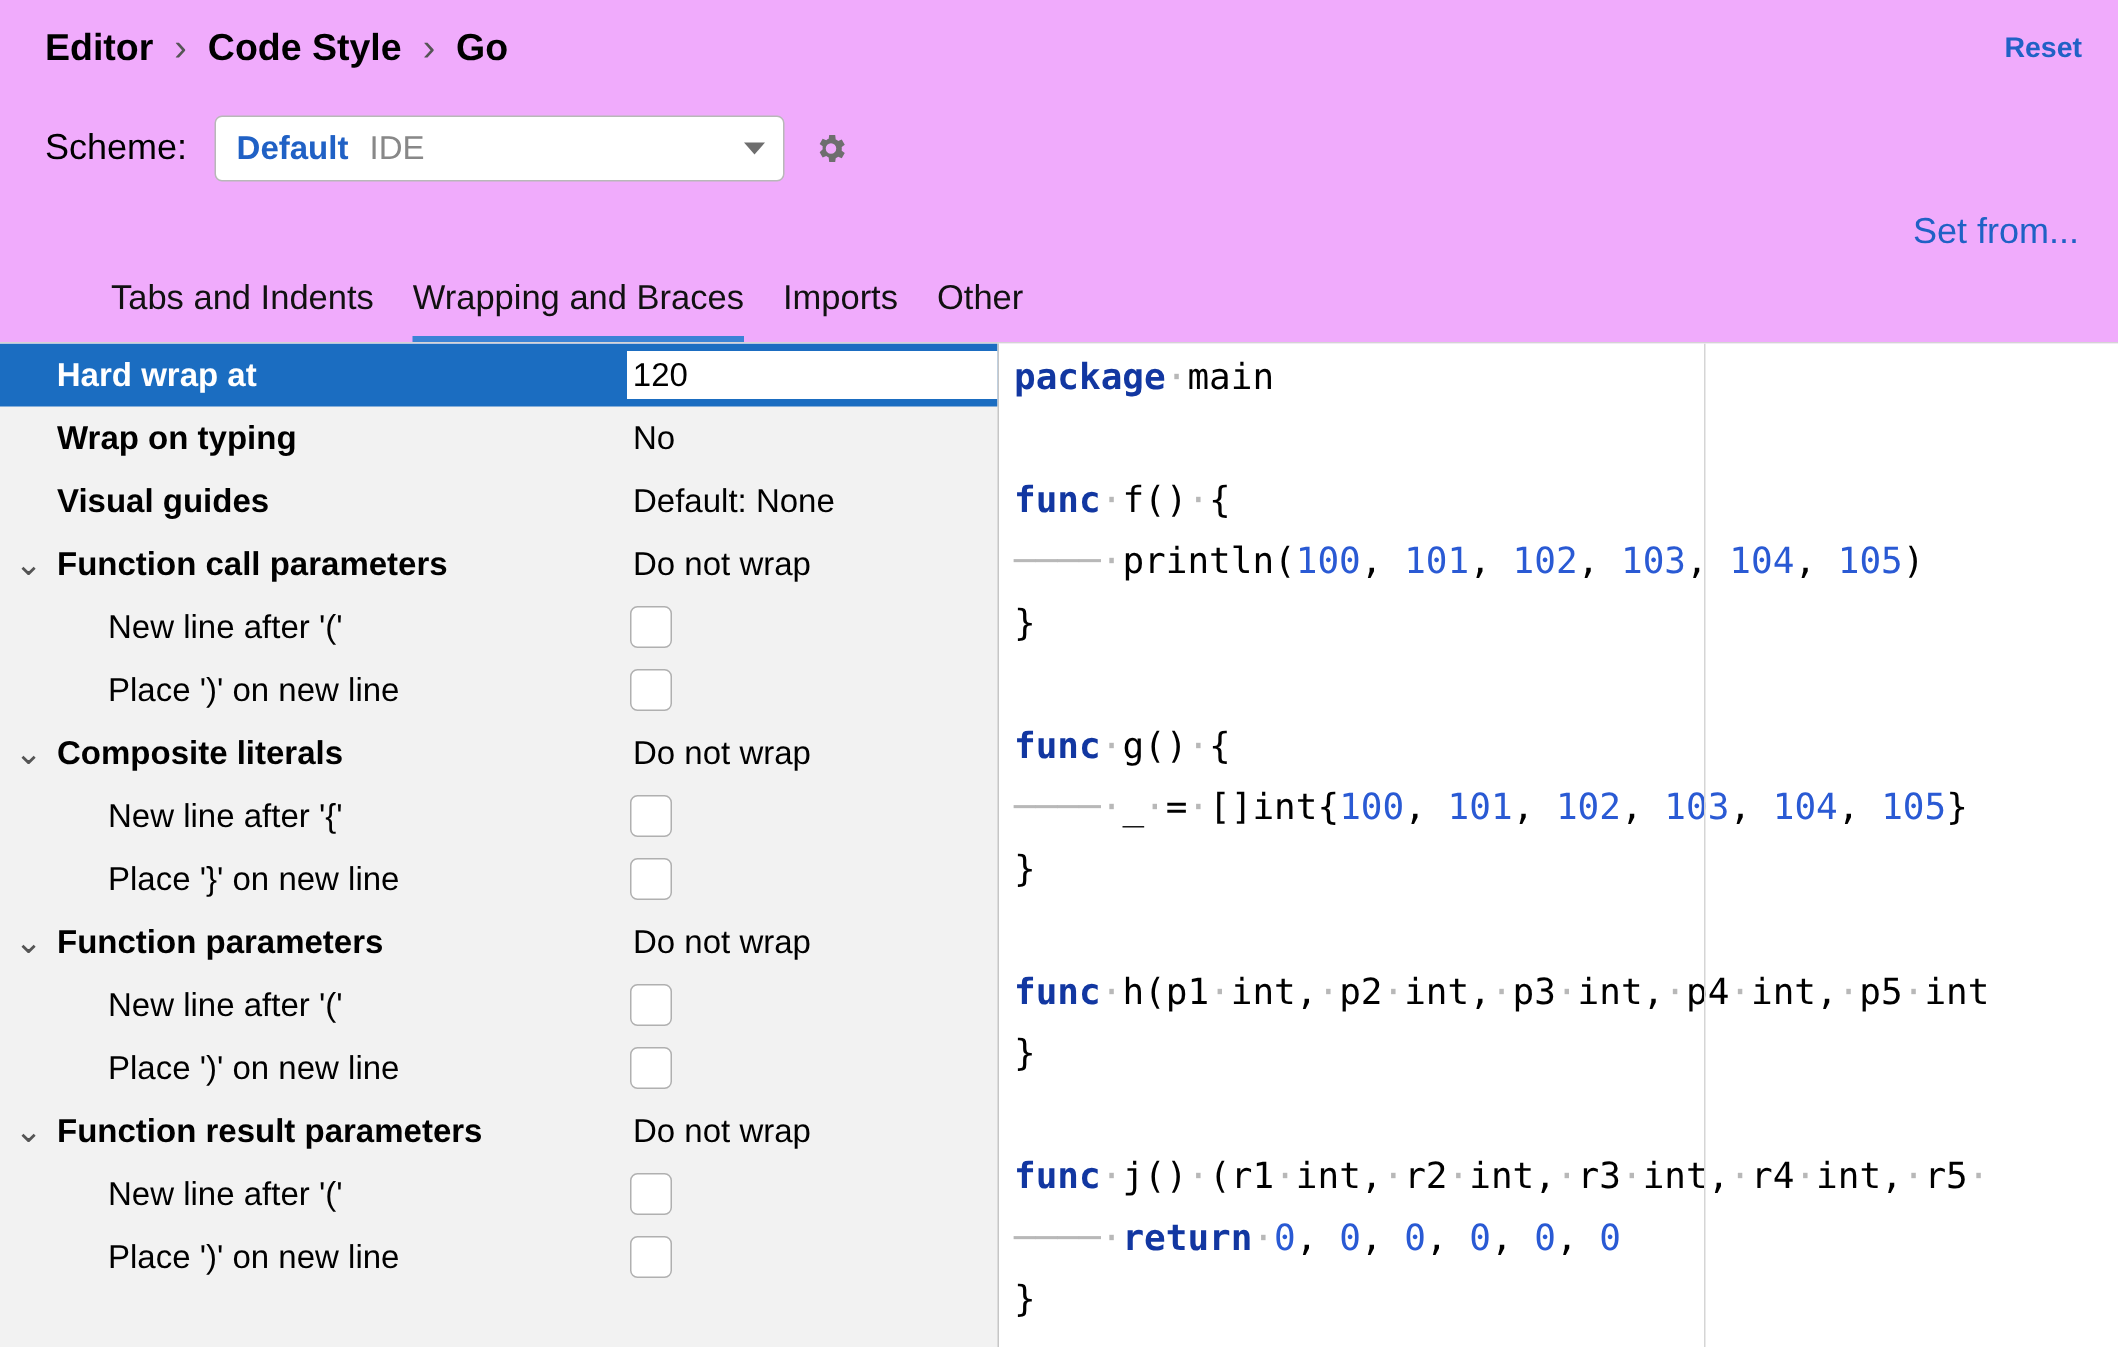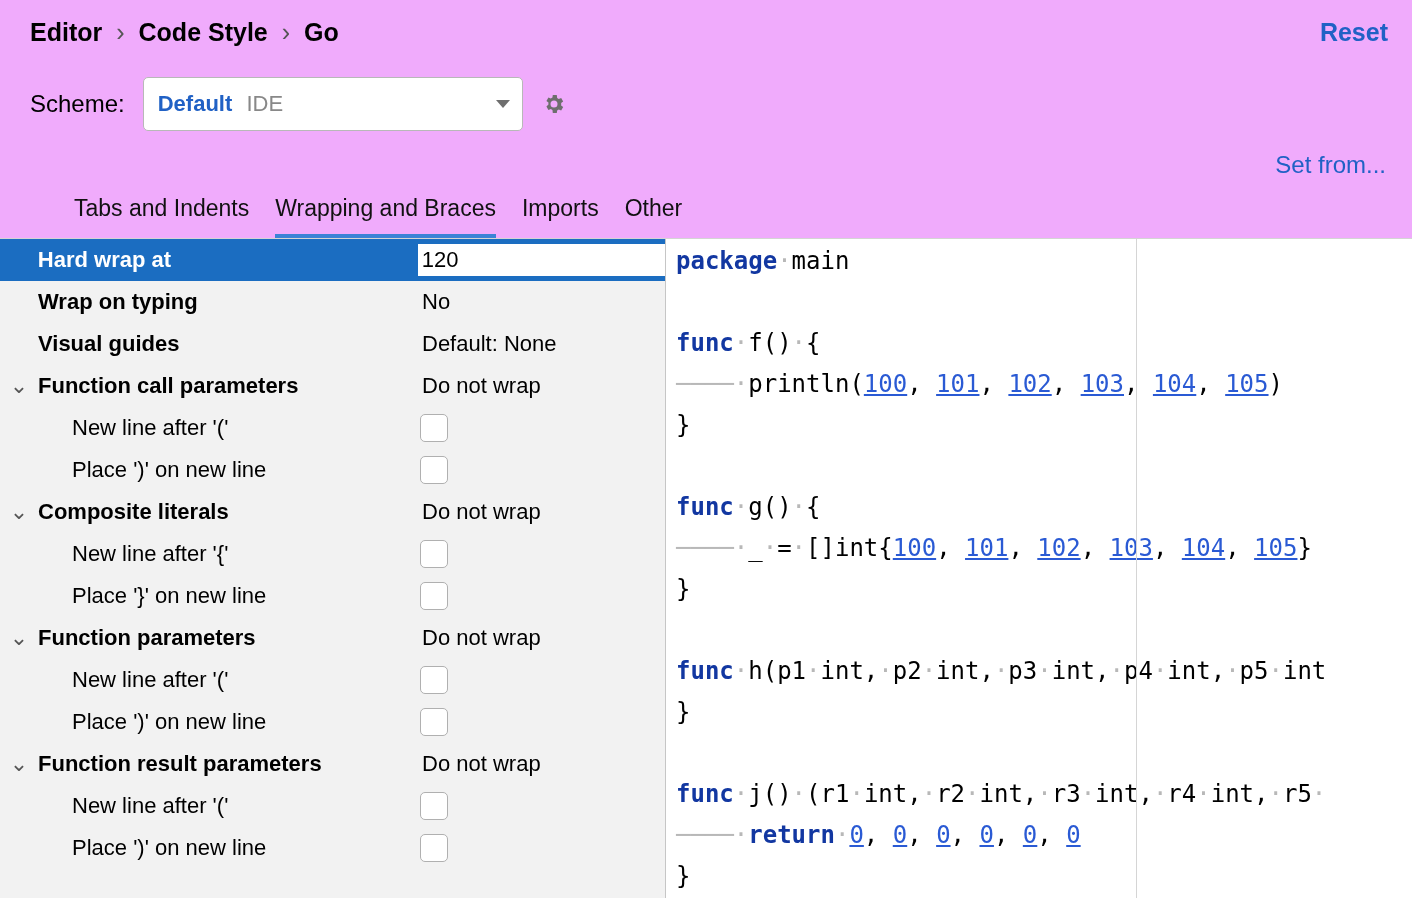--- a/index.html
+++ b/index.html
@@ -28,36 +28,36 @@
     display: flex;
     align-items: center;
     gap: 14px;
     font-weight: 700;
     font-size: 25px;
   }
   .breadcrumb .sep { color: #555; font-weight: 400; }
   .reset-link {
     color: #2061c5;
     font-weight: 700;
-    font-size: 25px;
+    font-size: 19px;
     cursor: pointer;
   }
   .scheme-row {
     display: flex;
     align-items: center;
     gap: 18px;
     margin-top: 30px;
   }
   .scheme-label { font-size: 24px; }
   .scheme-select {
     display: flex;
     align-items: center;
     justify-content: space-between;
     width: 380px;
-    height: 54px;
+    height: 44px;
     background: #fff;
     border: 1px solid #b8b8b8;
     border-radius: 5px;
     padding: 0 12px 0 14px;
     cursor: pointer;
   }
   .scheme-select .val-default { color: #2061c5; font-weight: 700; }
   .scheme-select .val-ide { color: #888; margin-left: 8px; }
   .dd-arrow { width:0;height:0;border-left:7px solid transparent;border-right:7px solid transparent;border-top:8px solid #6e6e6e; }
   .gear {
@@ -137,21 +137,21 @@
   .chk {
     width: 28px; height: 28px;
     border: 1px solid #b0b0b0;
     border-radius: 5px;
     background:#fff;
     cursor:pointer;
   }
 
   
   .kw { color:#1237a1; font-weight:700; }
-  .num { color:#2a5ad4;text-decoration:underline; }
+  .num { color:#2a5ad4; }
   .indent-guide { color:#b8b8b8; }
   .cline { padding-left: 10px; }
   .dot { color:#b8b8b8; }
 </style>
 </head>
 <body>
 
 <div class="header">
   <div class="breadcrumb-row">
     <div class="breadcrumb">

